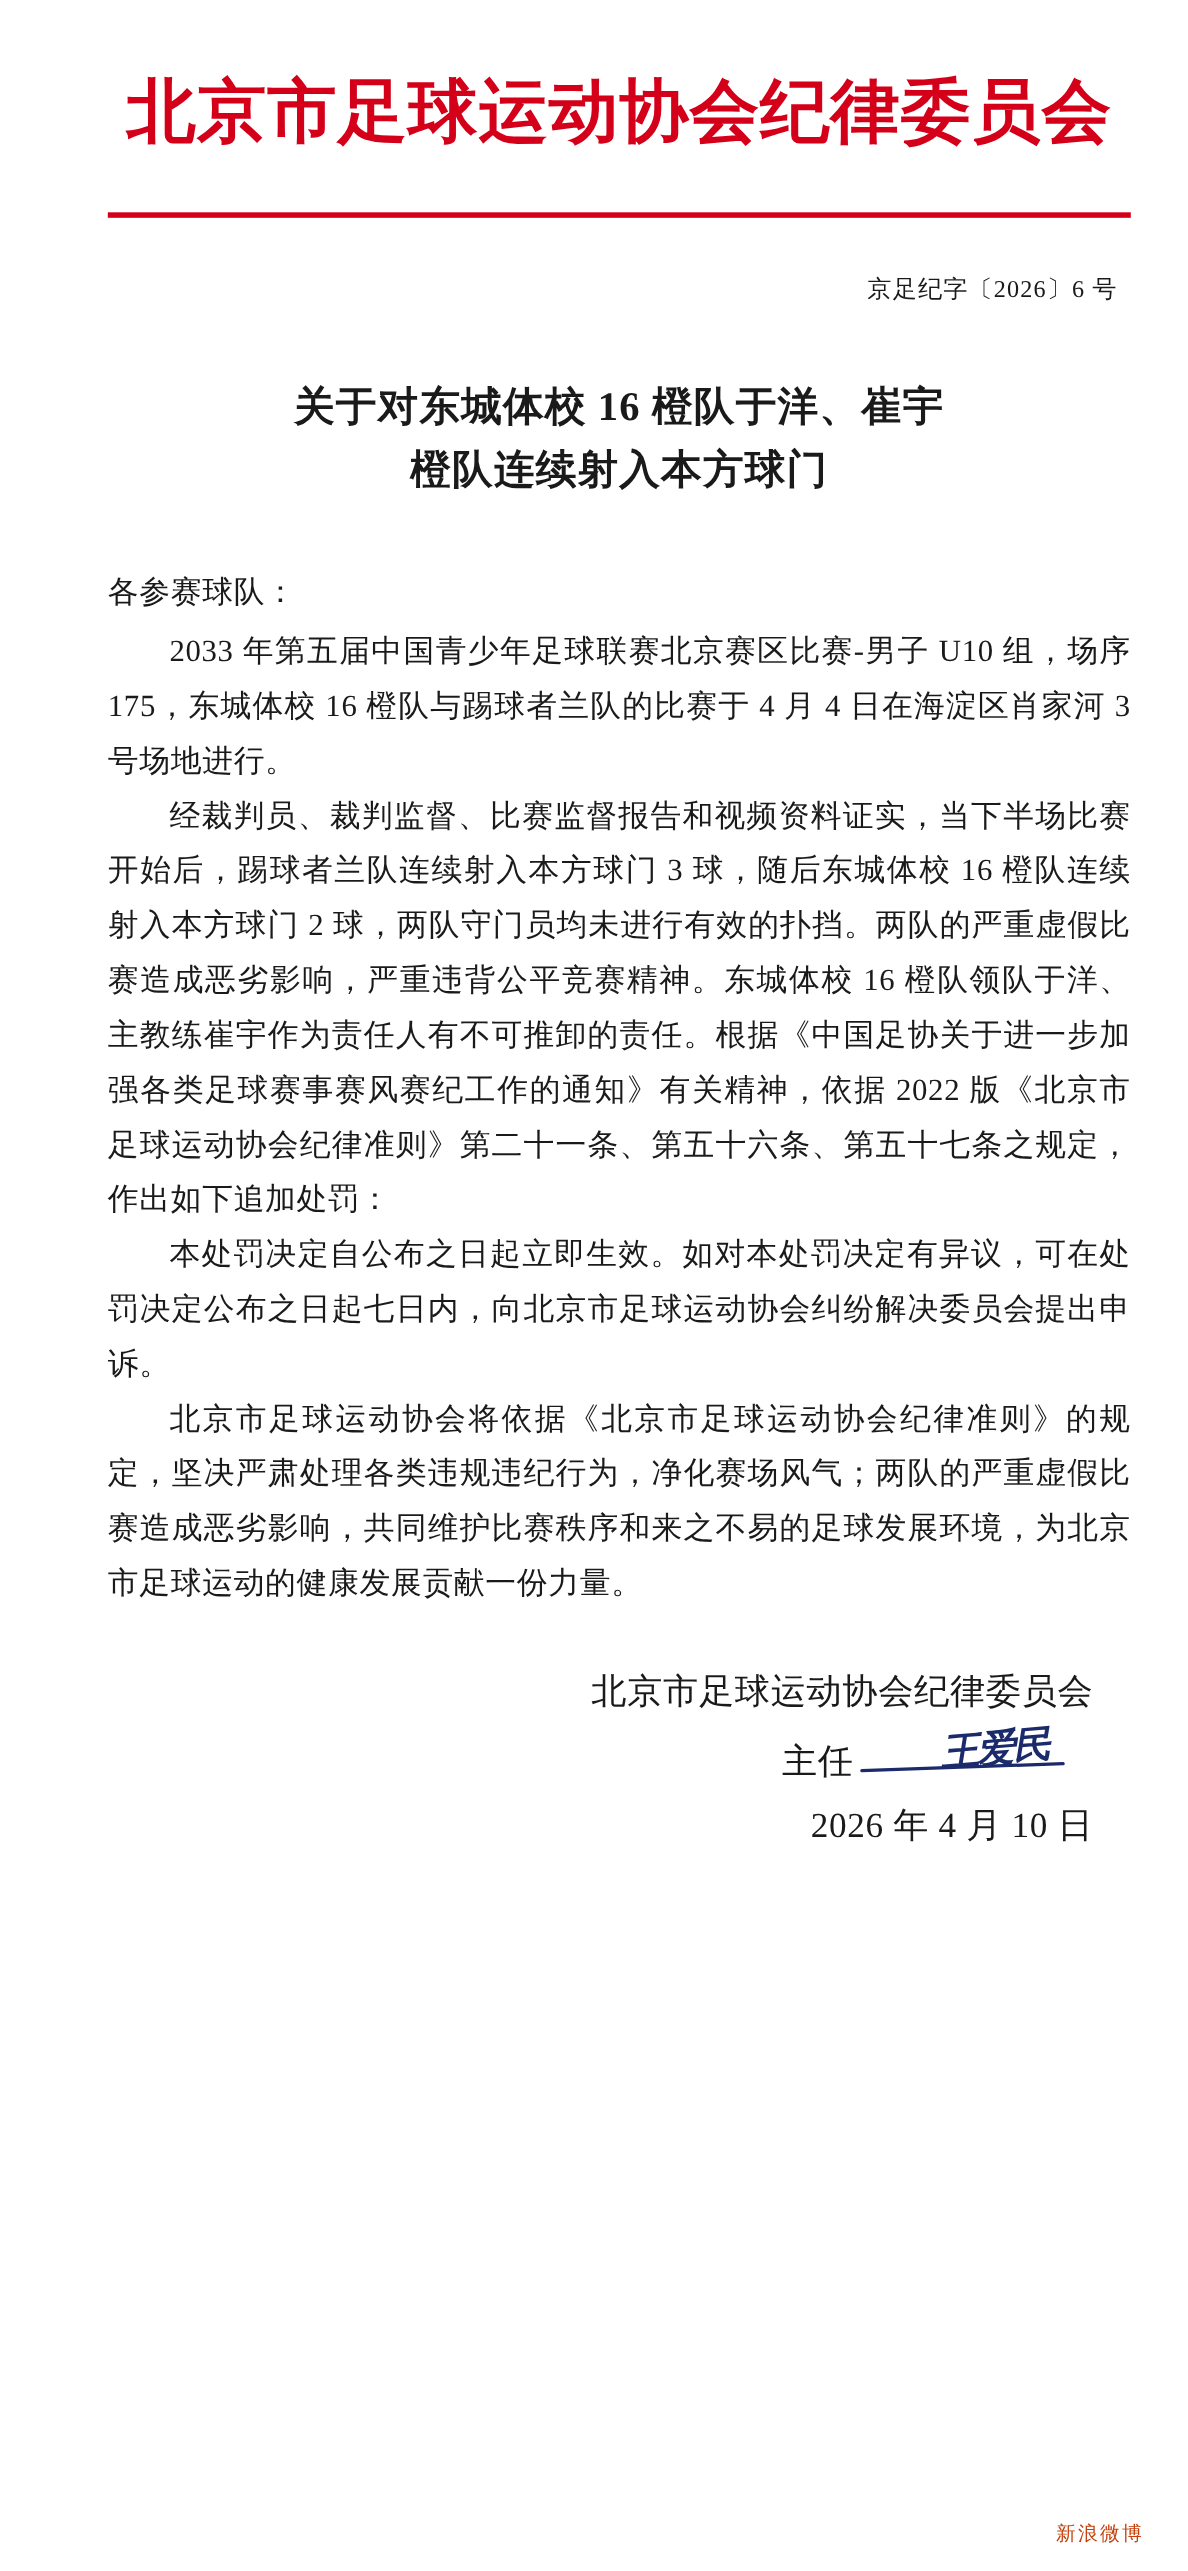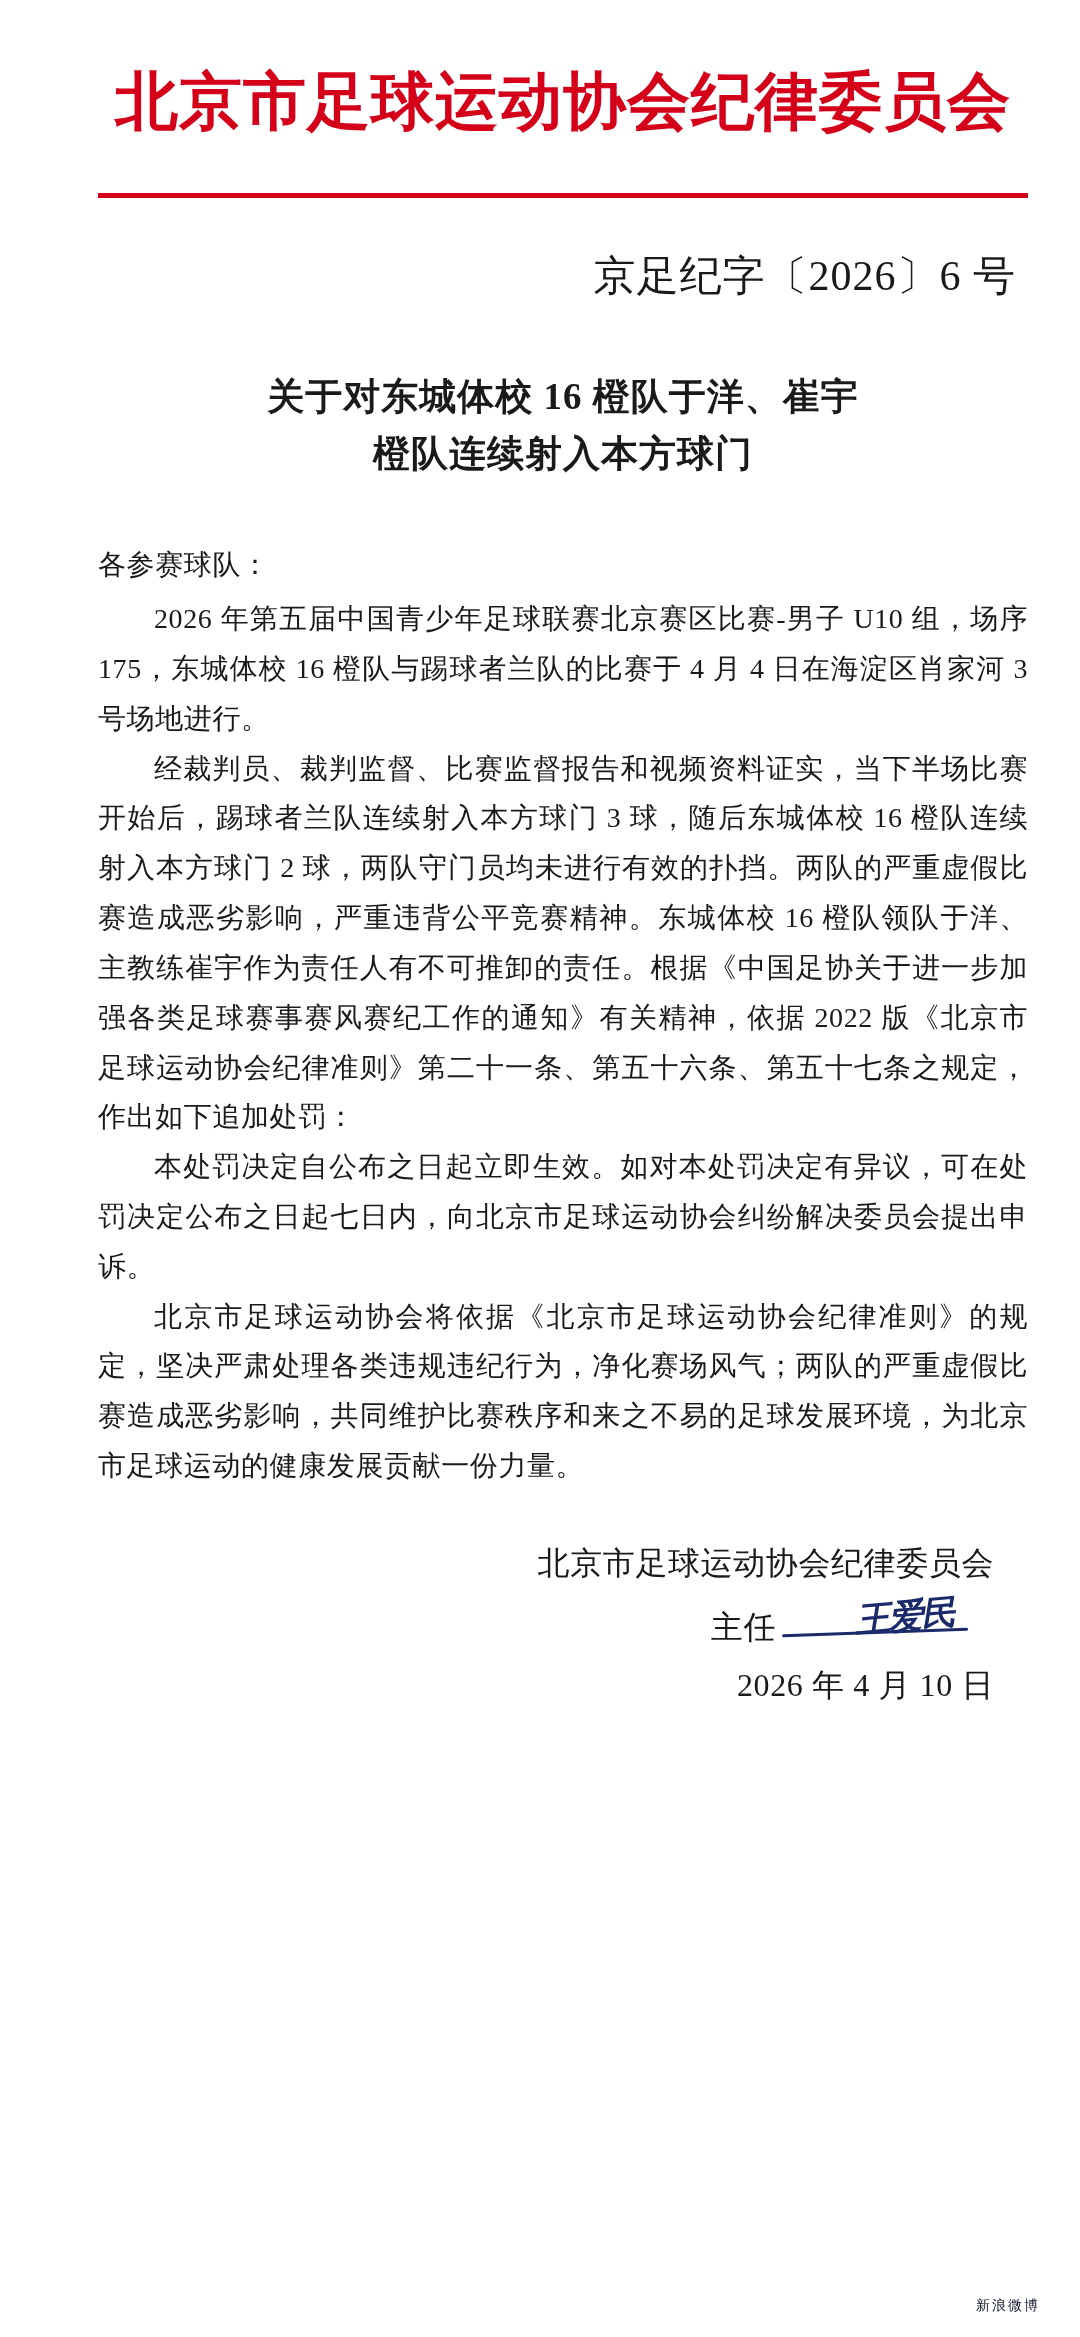--- a/index.html
+++ b/index.html
@@ -42,21 +42,21 @@
     margin-top: 56px;
     height: 5px;
     background: #d4001a;
     width: 100%;
   }
 
   
   .doc-number {
     margin-top: 50px;
     text-align: right;
-    font-size: 42px;
+    font-size: 22px;
     letter-spacing: 1px;
     padding-right: 12px;
   }
 
   
   .doc-subject {
     margin-top: 64px;
     text-align: center;
     font-weight: bold;
     font-size: 37px;
@@ -127,22 +127,22 @@
     border-radius: 2px;
   }
   .sig-date { display: block; margin-top: 4px; }
 
   
   .watermark {
     position: absolute;
     right: 40px;
     bottom: 22px;
     font-family: "Liberation Sans", sans-serif;
-    font-size: 14px;
-    color: #0f172a;
+    font-size: 18px;
+    color: #c2410c;
     letter-spacing: 2px;
     user-select: none;
   }
 </style>
 </head>
 <body>
 
 <div class="page">
 
   <div class="doc-header">
@@ -152,21 +152,21 @@
 
   <div class="doc-number">京足纪字〔2026〕6 号</div>
 
   <div class="doc-subject">
     <span class="line">关于对东城体校 16 橙队于洋、崔宇</span>
     <span class="line">橙队连续射入本方球门</span>
   </div>
 
   <div class="doc-body">
     <p class="salutation">各参赛球队：</p>
-    <p class="para">2026 年第五届中国青少年足球联赛北京赛区比赛-男子 U10 组，场序 175，东城体校 16 橙队与踢球者兰队的比赛于 4 月 4 日在海淀区肖家河 3 号场地进行。</p>
+    <p class="para">2033 年第五届中国青少年足球联赛北京赛区比赛-男子 U10 组，场序 175，东城体校 16 橙队与踢球者兰队的比赛于 4 月 4 日在海淀区肖家河 3 号场地进行。</p>
     <p class="para">经裁判员、裁判监督、比赛监督报告和视频资料证实，当下半场比赛开始后，踢球者兰队连续射入本方球门 3 球，随后东城体校 16 橙队连续射入本方球门 2 球，两队守门员均未进行有效的扑挡。两队的严重虚假比赛造成恶劣影响，严重违背公平竞赛精神。东城体校 16 橙队领队于洋、主教练崔宇作为责任人有不可推卸的责任。根据《中国足协关于进一步加强各类足球赛事赛风赛纪工作的通知》有关精神，依据 2022 版《北京市足球运动协会纪律准则》第二十一条、第五十六条、第五十七条之规定，作出如下追加处罚：</p>
     <p class="para">本处罚决定自公布之日起立即生效。如对本处罚决定有异议，可在处罚决定公布之日起七日内，向北京市足球运动协会纠纷解决委员会提出申诉。</p>
     <p class="para">北京市足球运动协会将依据《北京市足球运动协会纪律准则》的规定，坚决严肃处理各类违规违纪行为，净化赛场风气；两队的严重虚假比赛造成恶劣影响，共同维护比赛秩序和来之不易的足球发展环境，为北京市足球运动的健康发展贡献一份力量。</p>
   </div>
 
   <div class="signature">
     <span class="sig-org">北京市足球运动协会纪律委员会</span>
     <span class="sig-director-row">
       <span class="sig-director-label">主任</span>
       <span class="sig-handwritten">王爱民</span>

